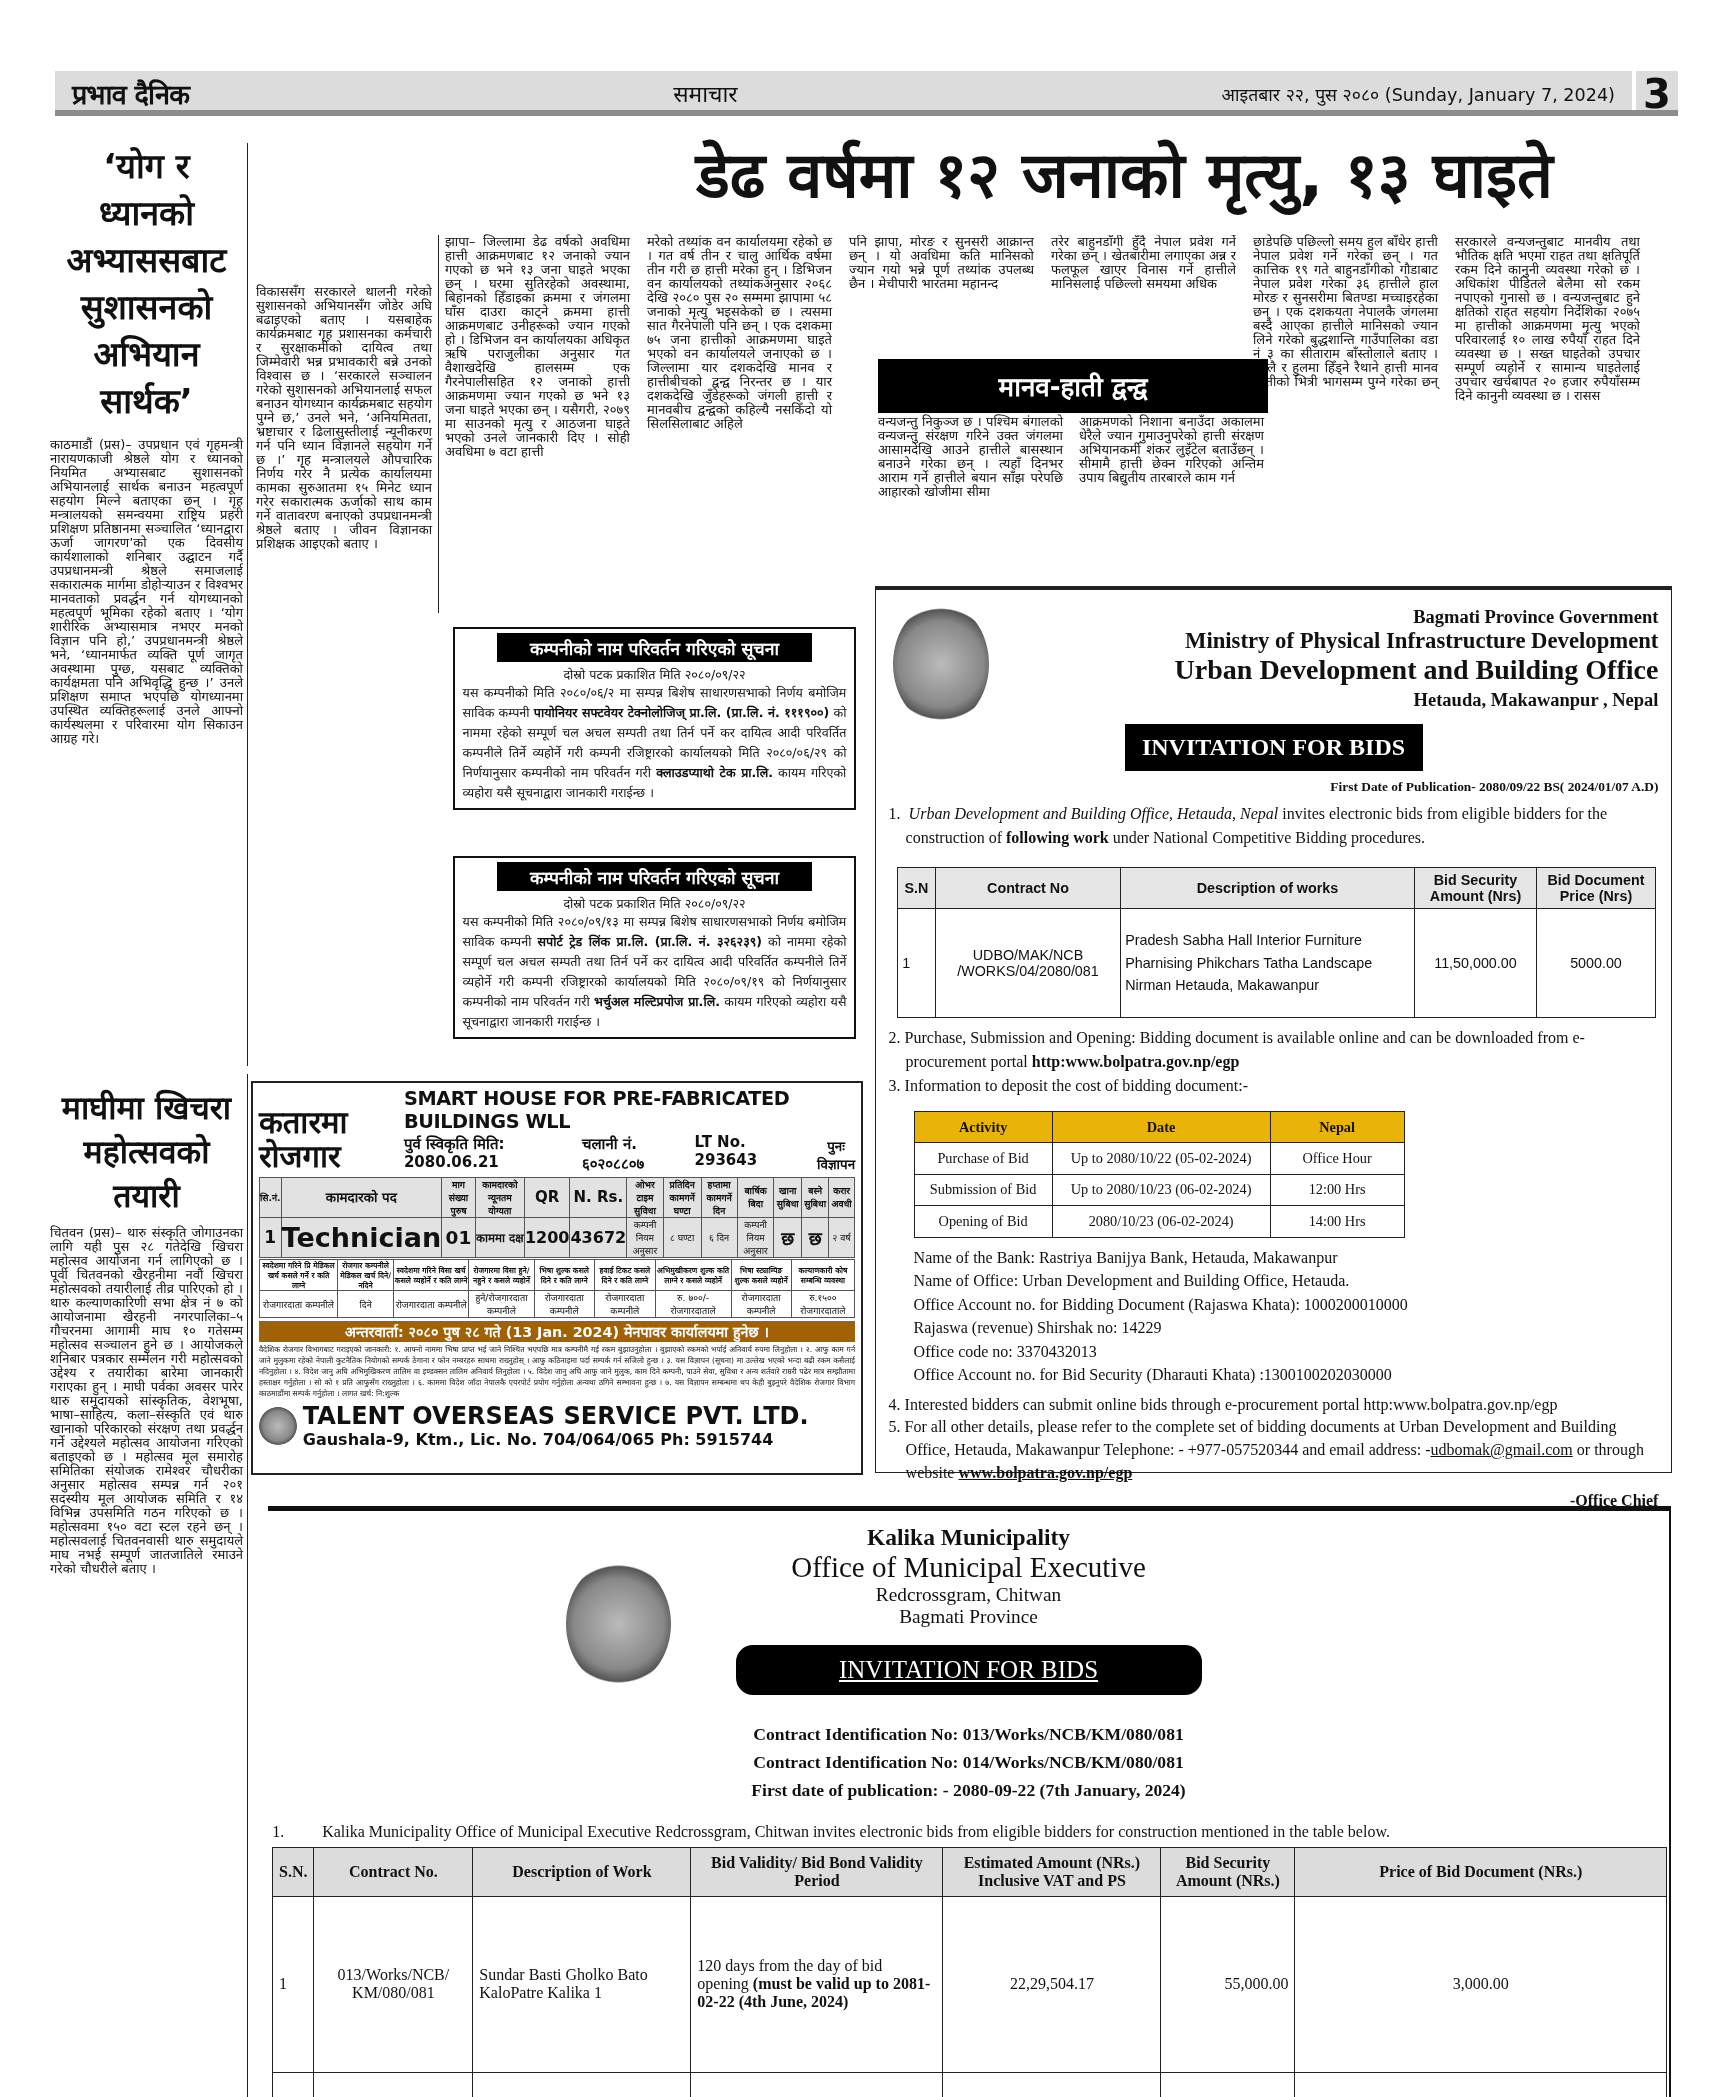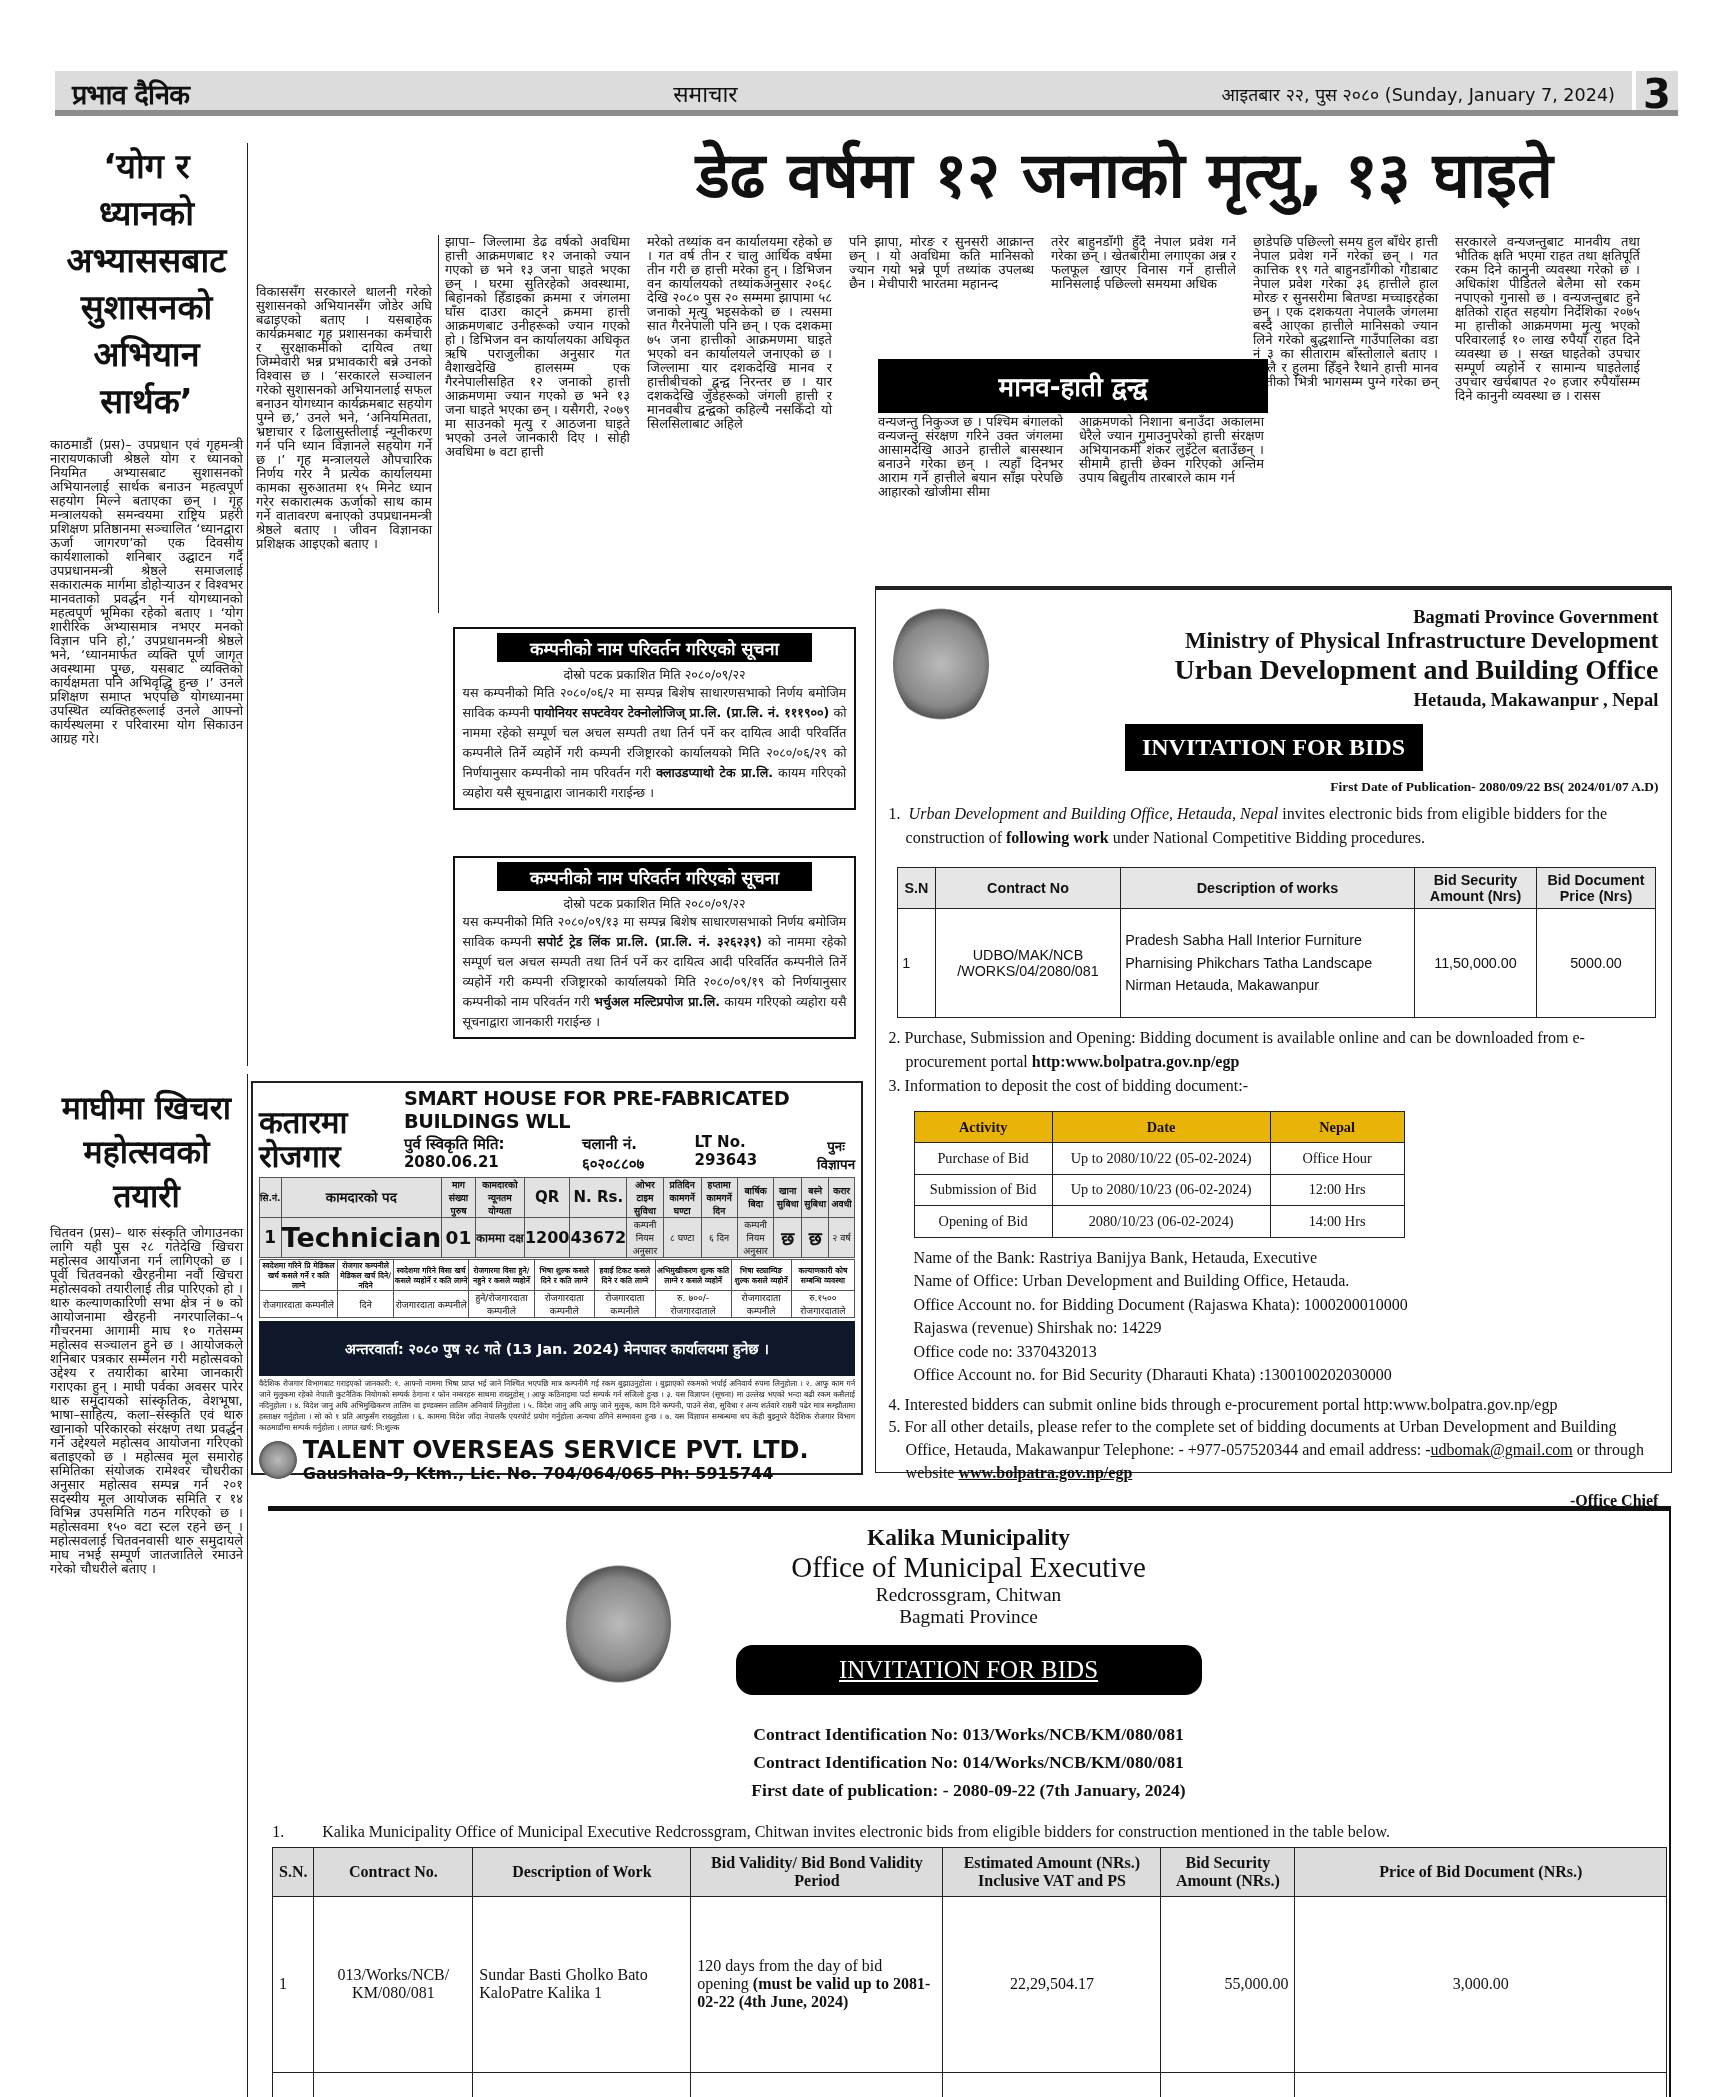--- a/index.html
+++ b/index.html
@@ -153,21 +153,21 @@
           <td style="border: 0.8px solid rgb(85, 85, 85); font-size: 9.2px;">रोजगारदाता कम्पनीले</td>
           <td style="border: 0.8px solid rgb(85, 85, 85); font-size: 9.2px;">हुने/रोजगारदाता कम्पनीले</td>
           <td style="border: 0.8px solid rgb(85, 85, 85); font-size: 9.2px;">रोजगारदाता कम्पनीले</td>
           <td style="border: 0.8px solid rgb(85, 85, 85); font-size: 9.2px;">रोजगारदाता कम्पनीले</td>
           <td style="border: 0.8px solid rgb(85, 85, 85); font-size: 9.2px;">रु. ७००/- रोजगारदाताले</td>
           <td style="border: 0.8px solid rgb(85, 85, 85); font-size: 9.2px;">रोजगारदाता कम्पनीले</td>
           <td style="border: 0.8px solid rgb(85, 85, 85); font-size: 9.2px;">रु.१५०० रोजगारदाताले</td>
         </tr>
   </tbody>
     </table>
-  <div style="background:#0f172a;color:#fff;font-size:14.3px;font-weight:bold;text-align:center;padding:18px 0;margin-top:2.5px">अन्तरवार्ता: २०८० पुष २८ गते (13 Jan. 2024) मेनपावर कार्यालयमा हुनेछ ।</div>
+  <div style="background:#a16207;color:#fff;font-size:14.3px;font-weight:bold;text-align:center;padding:1px 0;margin-top:2.5px">अन्तरवार्ता: २०८० पुष २८ गते (13 Jan. 2024) मेनपावर कार्यालयमा हुनेछ ।</div>
   <div style="font-size:7.6px;line-height:11px;margin-top:2.5px;text-align:justify">वैदेशिक रोजगार विभागबाट गराइएको जानकारी: १. आफ्नो नाममा भिषा प्राप्त भई जाने निश्चित भएपछि मात्र कम्पनीमै गई रकम बुझाउनुहोला । बुझाएको रकमको भर्पाई अनिवार्य रुपमा लिनुहोला । २. आफु काम गर्न जाने मुलुकमा रहेको नेपाली कुटनैतिक नियोगको सम्पर्क ठेगाना र फोन नम्बरहरु साथमा राख्नुहोस् । आफु कठिनाइमा पर्दा सम्पर्क गर्न सजिलो हुन्छ । ३. यस विज्ञापन (सूचना) मा उल्लेख भएको भन्दा बढी रकम कसैलाई नदिनुहोला । ४. विदेश जानु अघि अभिमुखिकरण तालिम वा इण्डक्सन तालिम अनिवार्य लिनुहोला । ५. विदेश जानु अघि आफु जाने मुलुक, काम दिने कम्पनी, पाउने सेवा, सुविधा र अन्य शर्तवारे राम्ररी पढेर मात्र सम्झौतामा हस्ताक्षर गर्नुहोला । सो को १ प्रति आफुसँग राख्नुहोला । ६. काममा विदेश जाँदा नेपालकै एयरपोर्ट प्रयोग गर्नुहोला अन्यथा ठगिने सम्भावना हुन्छ । ७. यस विज्ञापन सम्बन्धमा थप केही बुझ्नुपरे वैदेशिक रोजगार विभाग काठमाडौंमा सम्पर्क गर्नुहोला । लागत खर्च: नि:शुल्क</div>
   <div style="display:flex;align-items:center;gap:5.9px;margin-top:3.4px">
     <div class="emblem" style="width:38px;height:38px"></div>
     <div>
       <div style="font-size:24px;font-weight:bold;line-height:27px">TALENT OVERSEAS SERVICE PVT. LTD.</div>
       <div style="font-size:16px;font-weight:bold">Gaushala-9, Ktm.,  Lic. No. 704/064/065  Ph: 5915744</div>
     </div>
   </div>
 </div>
 
@@ -218,21 +218,21 @@
           <td>12:00 Hrs</td>
         </tr>
     <tr>
           <td>Opening of Bid</td>
           <td>2080/10/23 (06-02-2024)</td>
           <td>14:00 Hrs</td>
         </tr>
   </tbody>
     </table>
   <div class="lst" style="padding-left:25px;line-height:23.5px">
-    <div>Name of the Bank: Rastriya Banijya Bank, Hetauda, Executive</div>
+    <div>Name of the Bank: Rastriya Banijya Bank, Hetauda, Makawanpur</div>
     <div>Name of Office: Urban Development and Building Office, Hetauda.</div>
     <div>Office Account no. for Bidding Document (Rajaswa Khata): 1000200010000</div>
     <div>Rajaswa (revenue) Shirshak no: 14229</div>
     <div>Office code no: 3370432013</div>
     <div>Office Account no. for Bid Security (Dharauti Khata) :1300100202030000</div>
   </div>
   <div class="lst" style="margin-top:6.7px;line-height:22.7px">4. Interested bidders can submit online bids through e-procurement portal http:www.bolpatra.gov.np/egp</div>
   <div class="lst" style="line-height:22.7px;padding-left:17px;text-indent:-17px"><span>5. For all other details, please refer to the complete set of bidding documents at Urban Development and Building Office, Hetauda, Makawanpur Telephone: - +977-057520344 and email address: -</span><u>udbomak@gmail.com</u><span> or through website </span><b><u>www.bolpatra.gov.np/egp</u></b></div>
   <div class="lst" style="text-align:right;font-weight:bold;margin-top:4.2px">-Office Chief</div>
 </div>

